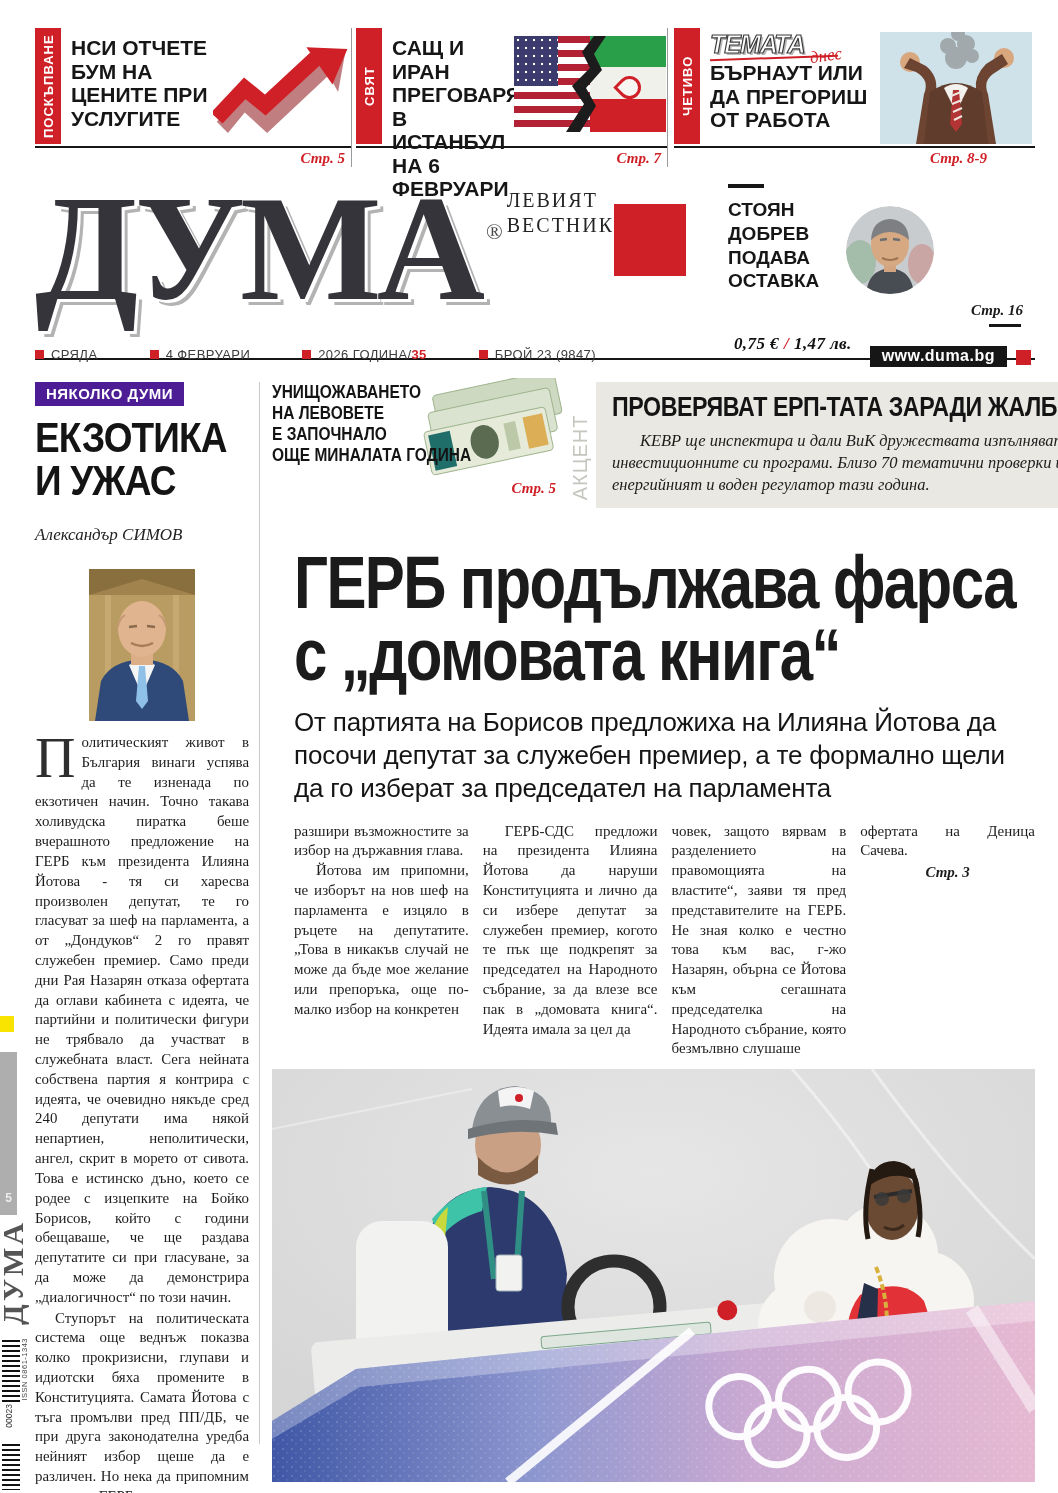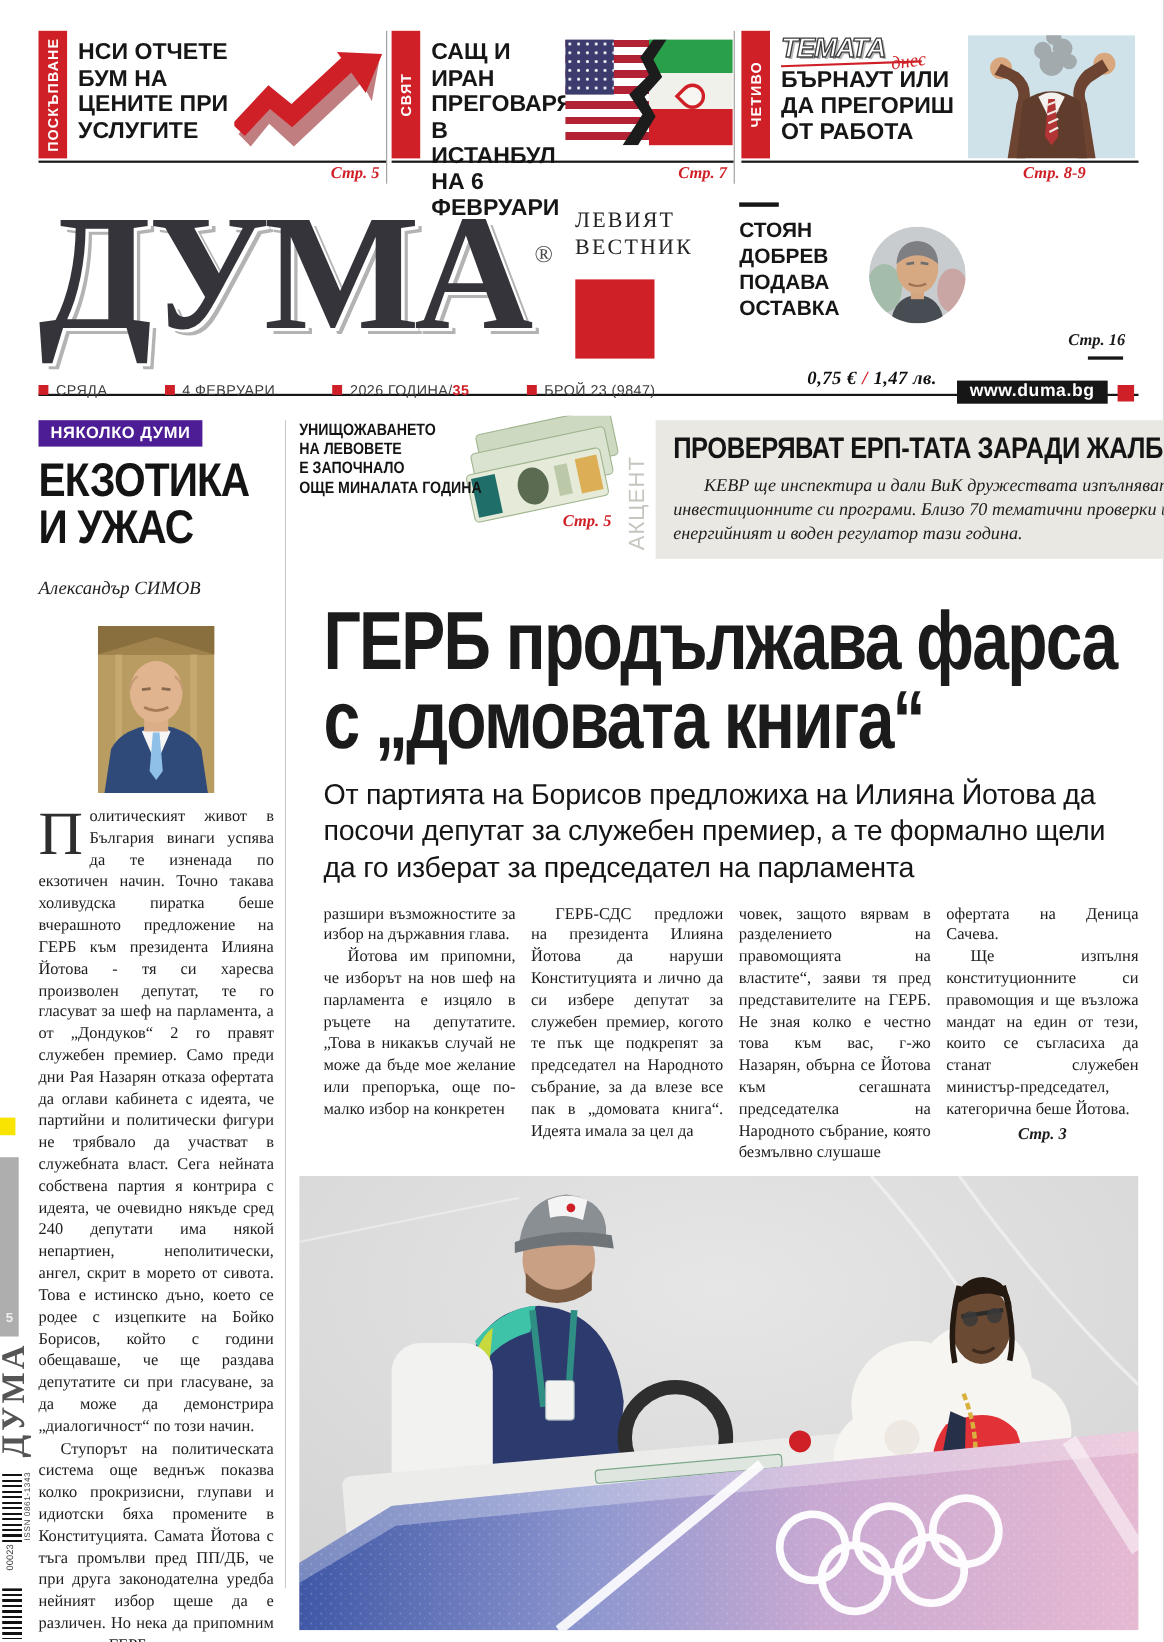--- a/index.html
+++ b/index.html
@@ -42,21 +42,21 @@
   .flag-ir { position:absolute; right:0; top:0; width:76px; height:96px;
              background:linear-gradient(180deg,#2a9f49 0 32%,#f1f1ec 32% 66%,#cf2027 66%); }
   .flag-ir::after { content:""; position:absolute; left:28px; top:40px; width:17px; height:17px; border:3px solid #cf2027; border-radius:50% 50% 50% 0; transform:rotate(45deg); background:#f8f6f2; }
   .flag-crack { position:absolute; left:0; top:0; }
 
   
   .masthead { position:absolute; left:35px; top:172px; width:1000px; height:160px; display:flex; }
   .mh-title { font-family:Liberation Serif, serif; font-weight:700; font-size:150px; line-height:1.02; letter-spacing:-5px;
               color:#35343a; text-shadow:3px 3px 0 #ffffff, 6px 6px 0 #b3b3b3; white-space:nowrap;text-align:center; }
   .mh-reg { font-size:22px; vertical-align:60px; letter-spacing:0; text-shadow:none; color:#4a4a4a; margin-left:6px; font-weight:400; }
-  .mh-mid { margin-left:20px; margin-top:16px; display:flex; flex-direction:column; }
+  .mh-mid { margin-left:4px; margin-top:16px; display:flex; }
   .mh-slogan { font-family:"Liberation Serif", serif; font-size:20px; line-height:1.25; letter-spacing:2px; color:#242424; }
   .mh-redsq { width:72px; height:72px; background:#cf2027; margin-top:16px; }
   .mh-side { margin-left:42px; margin-top:12px; position:relative; flex:1; }
   .mh-dash { width:36px; height:4px; background:#161616; margin-bottom:10px; }
   .mh-side-title { font-weight:700; font-size:19px; line-height:1.25; width:110px; color:#161616; }
   .mh-photo { position:absolute; left:118px; top:22px; width:88px; height:88px; border-radius:50%; overflow:hidden; }
   .mh-side-page { position:absolute; right:12px; top:118px; }
   .mh-side-underline { position:absolute; right:14px; top:140px; width:32px; height:3px; background:#161616; }
 
   
@@ -94,21 +94,21 @@
   .bc2 { top:1444px; height:46px; }
   .rail-issn { position:absolute; left:20px; top:1338px; writing-mode:vertical-rl; transform:rotate(180deg); font-size:7.5px; color:#444; letter-spacing:.5px; }
   .rail-code { position:absolute; left:4px; top:1404px; writing-mode:vertical-rl; transform:rotate(180deg); font-size:8.5px; color:#333; }
 
   
   .content { position:absolute; left:272px; top:382px; width:763px; }
 
   .strip { display:flex; }
   .money { width:292px; position:relative; }
   .money-art { position:absolute; right:-8px; top:-4px; z-index:0; }
-  .money-titles { position:relative; z-index:1; font-weight:700; font-size:15px; line-height:1.17; color:#141414; }
+  .money-titles { position:relative; z-index:1; font-weight:700; font-size:18px; line-height:1.17; color:#141414; }
   .money-page { text-align:right; padding-right:8px; margin-top:14px; color:#cf2027; }
   .accent-tag { width:32px; writing-mode:vertical-rl; transform:rotate(180deg); color:#c6c6bf; font-size:20px; letter-spacing:1px;
                 display:flex; align-items:center; justify-content:center; }
   .accent-wrap { flex:1; display:flex; flex-direction:column; }
   .accent-box { background:#e9e8e2; padding:10px 18px 13px 16px; }
   .accent-title { font-weight:700; font-size:27px; color:#141414; letter-spacing:-.5px; }
   .accent-text { font-family:"Liberation Serif", serif; font-style:italic; font-size:16.5px; line-height:1.32; text-indent:28px; margin-top:7px; color:#1d1d1d; }
   .accent-page { text-align:right; margin-top:8px; color:#9c1c20; }
 
   .lead { margin-top:14px;margin-left:22px; }
@@ -341,21 +341,20 @@
           <div class="lp-ind">Йотова им припомни, че изборът на нов шеф на парламента е изцяло в ръцете на депутатите. „Това в никакъв случай не може да бъде мое желание или препоръка, още по-малко избор на конкретен</div>
         </div>
         <div class="lead-col">
           <div class="lp-ind">ГЕРБ-СДС предложи на президента Илияна Йотова да наруши Конституцията и лично да си избере депутат за служебен премиер, когото те пък ще подкрепят за председател на Народното събрание, за да влезе все пак в „домовата книга“. Идеята имала за цел да</div>
         </div>
         <div class="lead-col">
           <div>човек, защото вярвам в разделението на правомощията на властите“, заяви тя пред представителите на ГЕРБ. Не зная колко е честно това към вас, г-жо Назарян, обърна се Йотова към сегашната председателка на Народното събрание, която безмълвно слушаше</div>
         </div>
         <div class="lead-col">
           <div>офертата на Деница Сачева.</div>
-          <div class="lp-ind">Ще изпълня конституционните си правомощия и ще възложа мандат на един от тези, които се съгласиха да станат служебен министър-председател, категорична беше Йотова.</div>
           <div class="lead-page pageref">Стр. 3</div>
         </div>
       </div>
     </article>
 
     
 
     <svg class="bigphoto" viewBox="0 0 763 413" preserveAspectRatio="none">
       <defs>
         <radialGradient id="ice" cx="0.5" cy="0.25" r="1.1">

